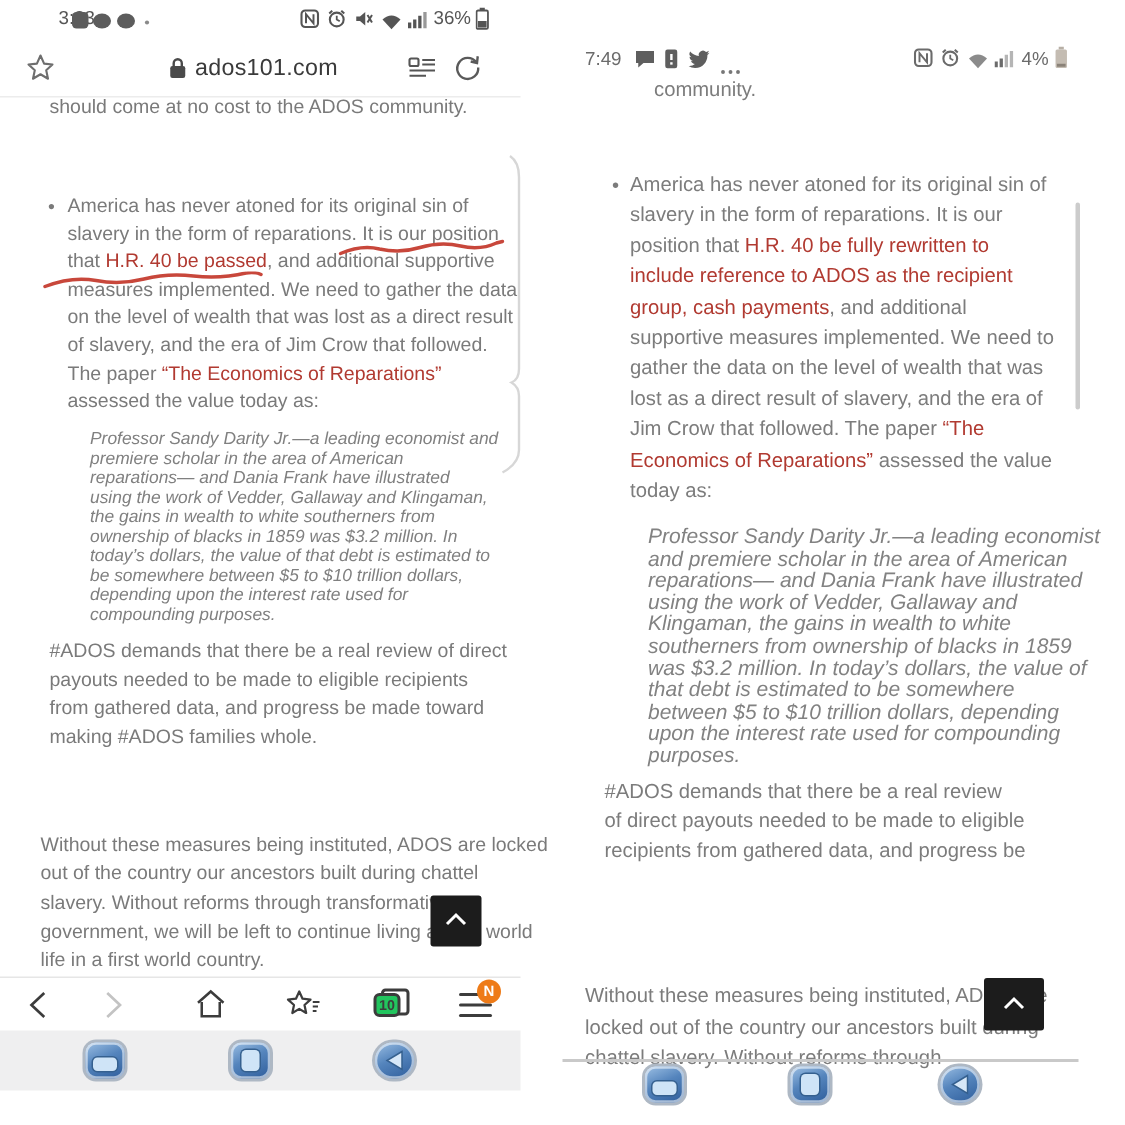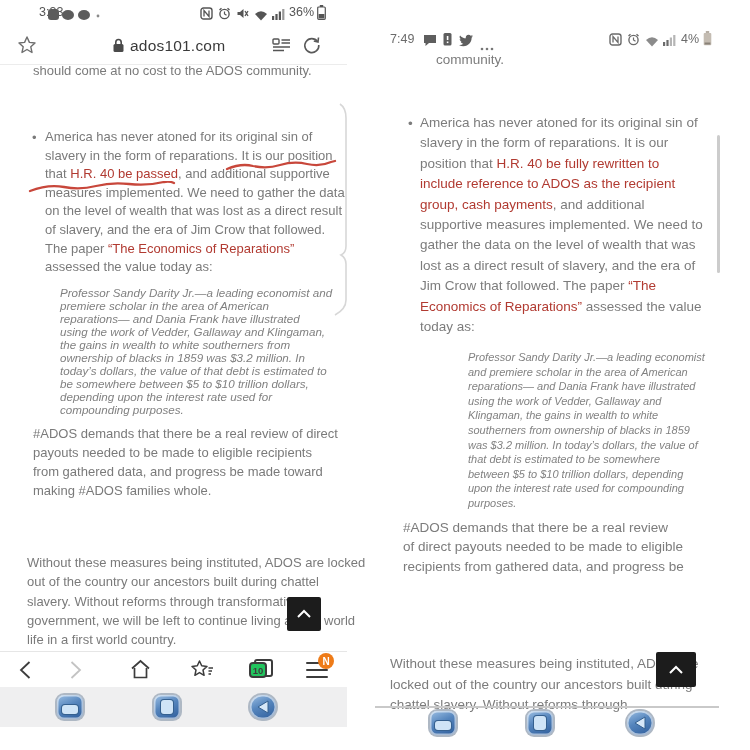--- a/index.html
+++ b/index.html
@@ -6,21 +6,21 @@
   #canvas{position:relative;width:750px;height:750px;background:#ffffff;overflow:hidden;
           font-family:"Liberation Sans",sans-serif;}
   .abs{position:absolute;}
   .red{color:#b13a31;}
   .rich{white-space:nowrap;}
   
   .lbody{font-size:13px;line-height:18.6px;color:#7a7a7a;}
   .lquote{font-size:11.6px;line-height:13px;color:#808080;font-style:italic;}
   
   .rbody{font-size:13.5px;line-height:20.4px;color:#7c7c7c;}
-  .rquote{font-size:11px;line-height:14.6px;color:#828282;font-style:italic;margin-left:36px;}
+  .rquote{font-size:14px;line-height:14.6px;color:#828282;font-style:italic;}
   .statustime{font-size:12.5px;color:#555;}
   .urltext{font-size:15.5px;color:#3a3a3a;letter-spacing:.2px;}
   .icon{display:inline-block;vertical-align:middle;}
   .darkbtn{background:#1c1c1c;border-radius:2px;display:flex;align-items:center;justify-content:center;}
   .bluebtn{border-radius:7px;background:linear-gradient(155deg,#9dc0e4 0%,#5585bd 45%,#2e5d9b 100%);
            box-shadow:inset 0 0 0 1.5px rgba(255,255,255,.55),0 0 0 2px #aeb8c4;}
   .bluebtn .pane{position:absolute;background:#cfe4f7;border-radius:3px;box-shadow:0 0 0 1px #35608f;}
   .hrline{background:#c9c9c9;height:1.5px;}
   .menu-line{position:absolute;left:0;height:2px;background:#3c3c3c;border-radius:1px;}
   .badge{position:absolute;width:16px;height:16px;border-radius:50%;background:#ee7b18;color:#fff;

